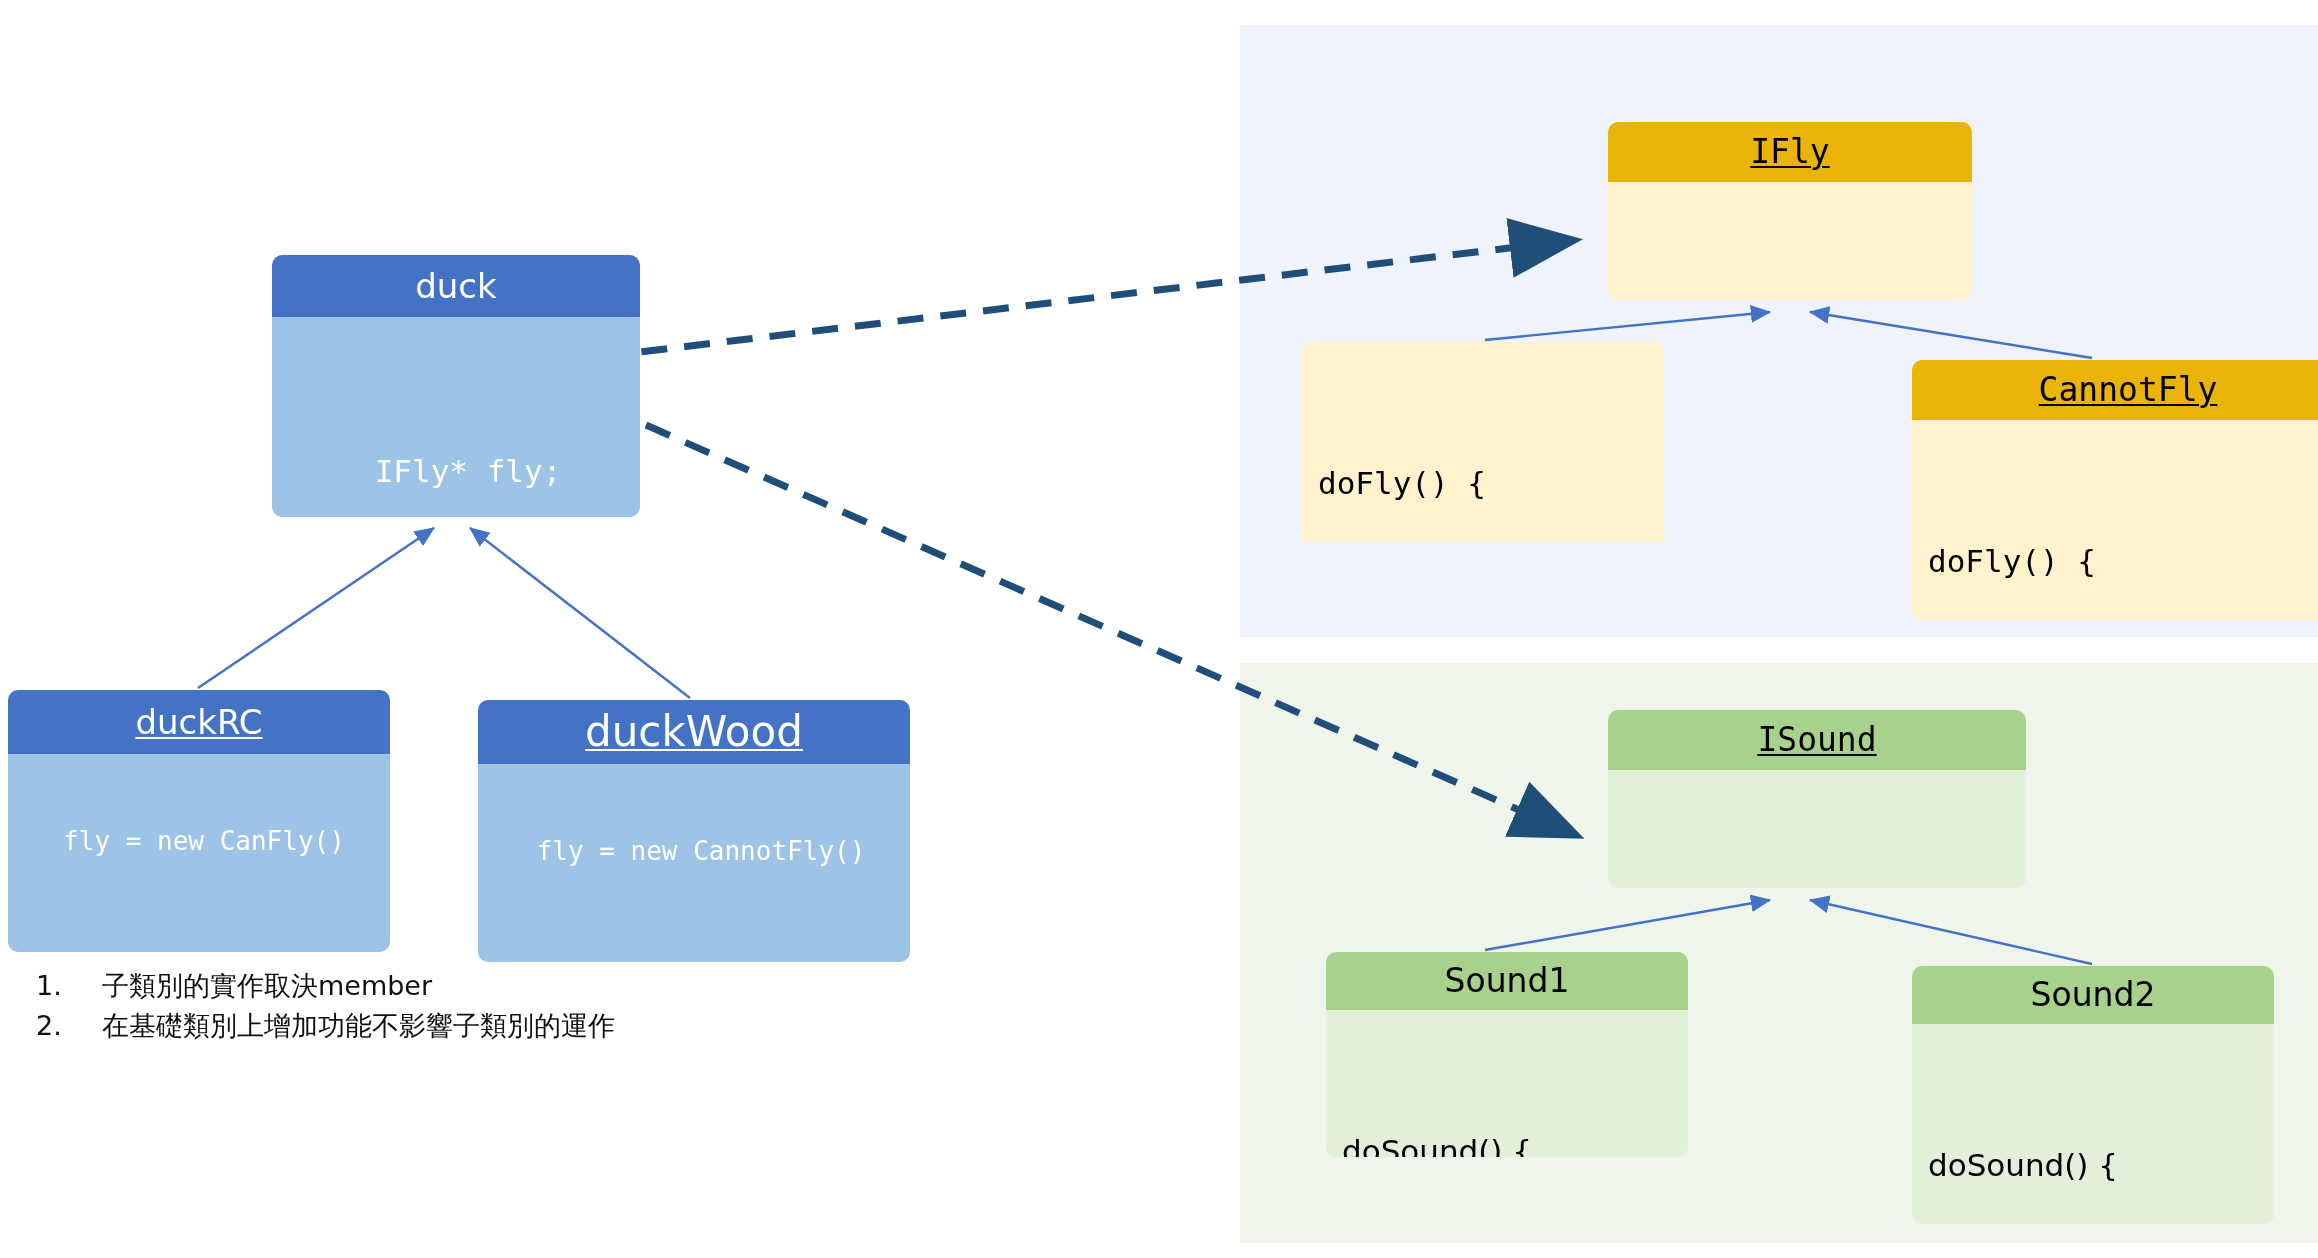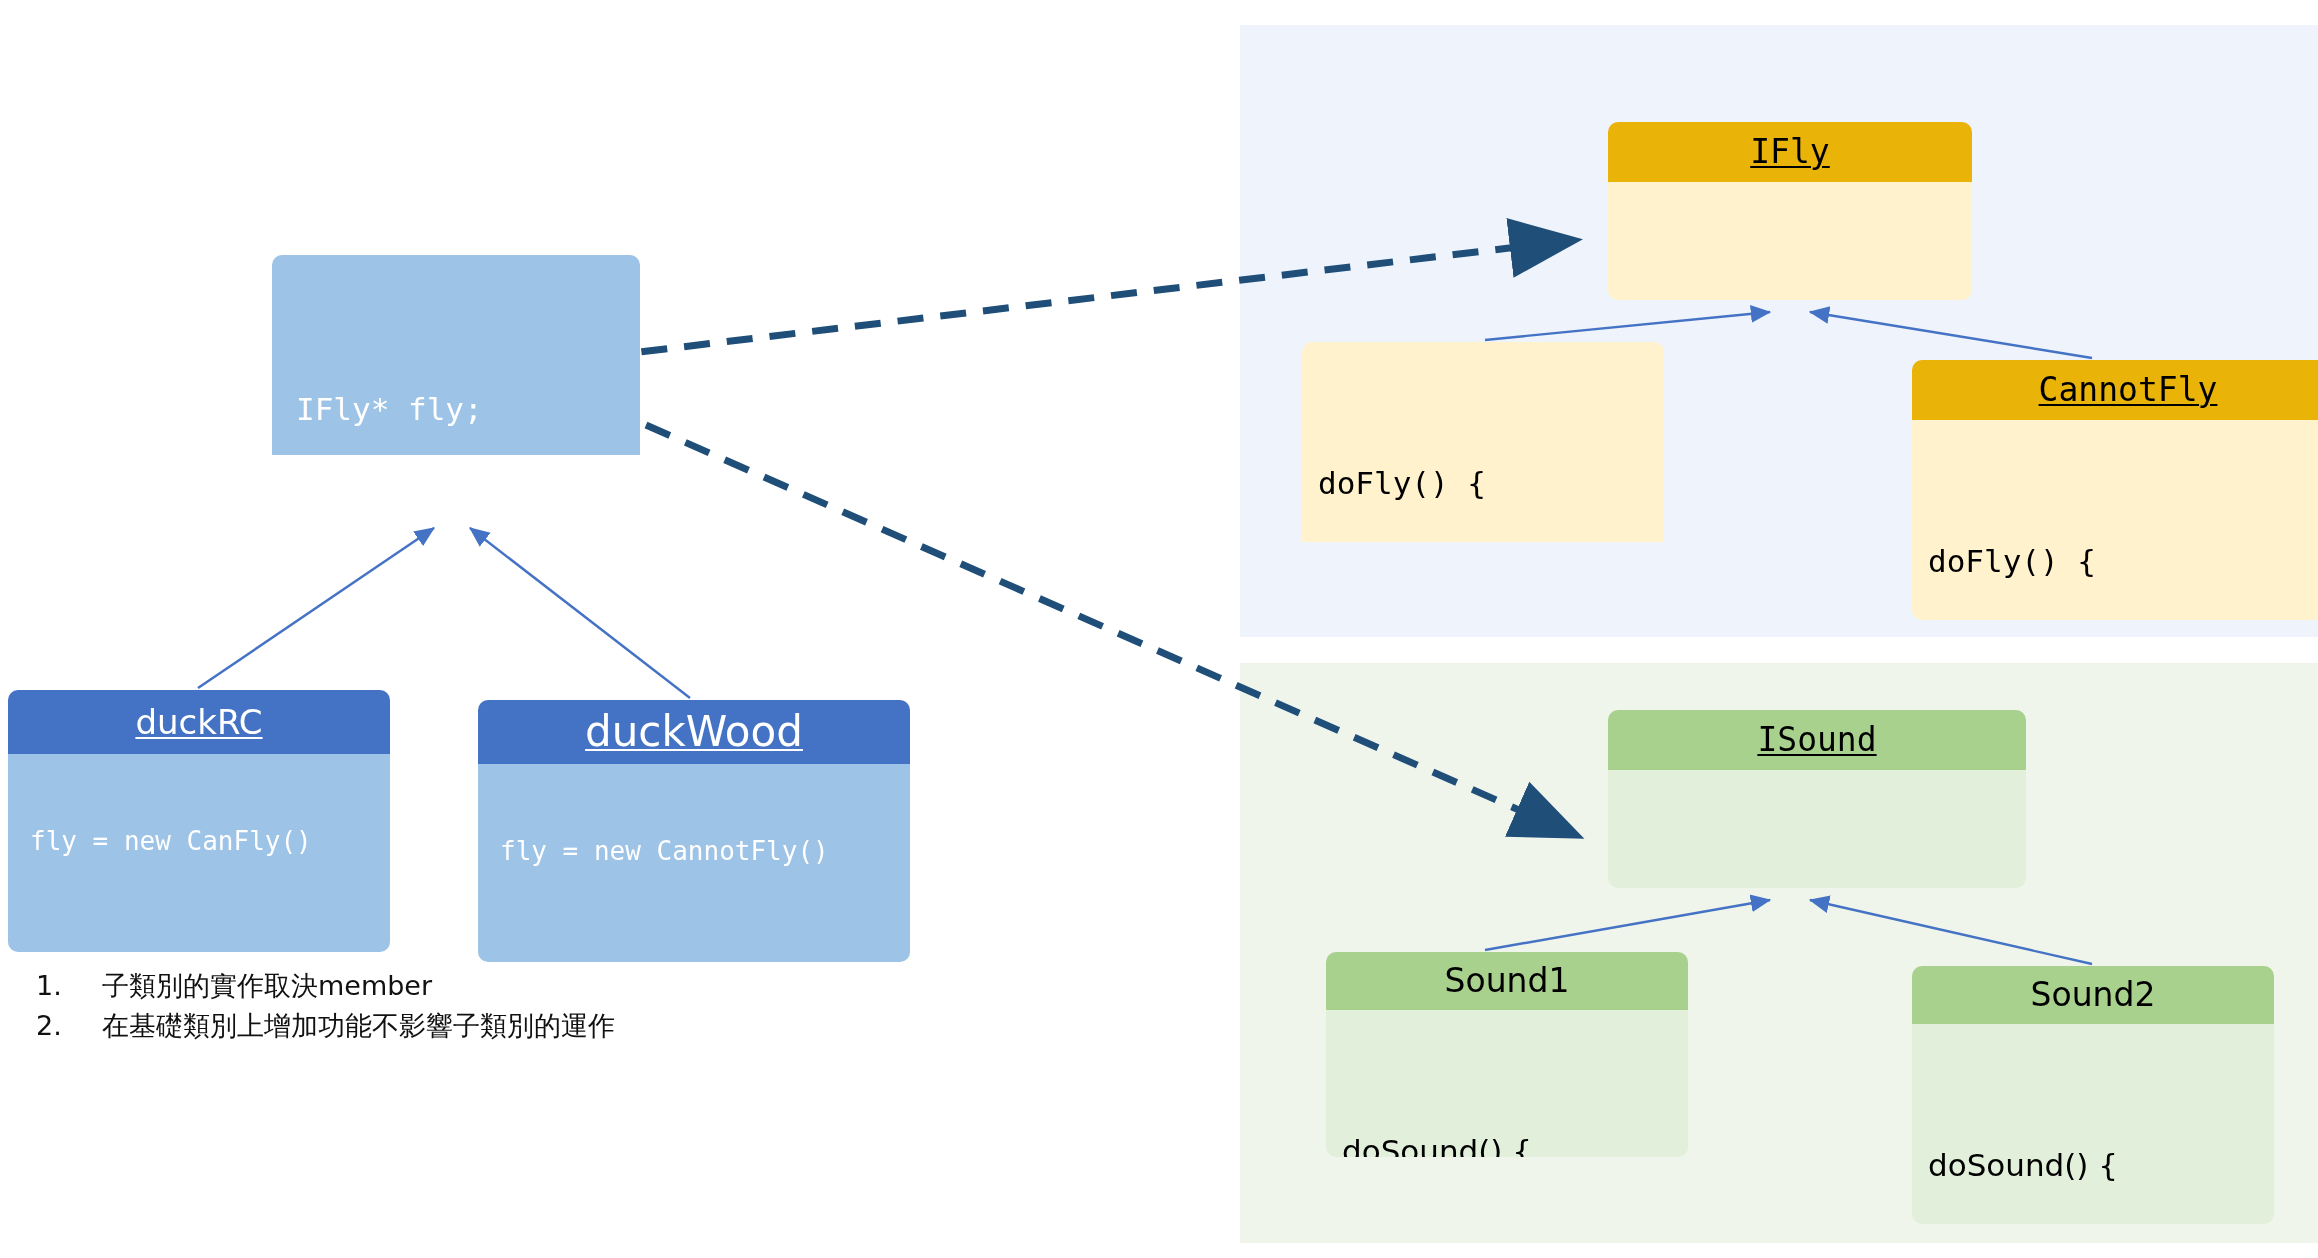--- a/index.html
+++ b/index.html
@@ -104,20 +104,21 @@
   }
 
   
   .blue .hdr {
     background: #4472C4;
     color: #ffffff;
   }
   .blue .body {
     background: #9DC3E6;
     color: #ffffff;
+    text-align: center;
   }
 
   
   .amber .hdr {
     background: #eab308;
     color: #000000;
   }
   .amber .body {
     background: #FFF2CC;
     color: #000000;
@@ -232,20 +233,21 @@
     <path d="M 2092,358 L 1810,312" stroke="#4472C4" stroke-width="2.4" fill="none" marker-end="url(#arrow-inherit)"></path>
 
     
     <path d="M 1485,950 L 1770,900" stroke="#4472C4" stroke-width="2.4" fill="none" marker-end="url(#arrow-inherit)"></path>
 
     
     <path d="M 2092,964 L 1810,900" stroke="#4472C4" stroke-width="2.4" fill="none" marker-end="url(#arrow-inherit)"></path>
   </svg>
 
   <div class="box blue" id="box-duck">
+    <div class="hdr sans">duck</div>
     <div class="body mono">
       <div><span class="sqonly">IFly* fly;</span></div>
       
       
     </div>
   </div>
 
   <div class="box blue" id="box-duckrc">
     <div class="hdr sans"><span class="sq">duckRC</span></div>
     <div class="body mono"><span class="sqonly">fly = new CanFly()</span></div>

